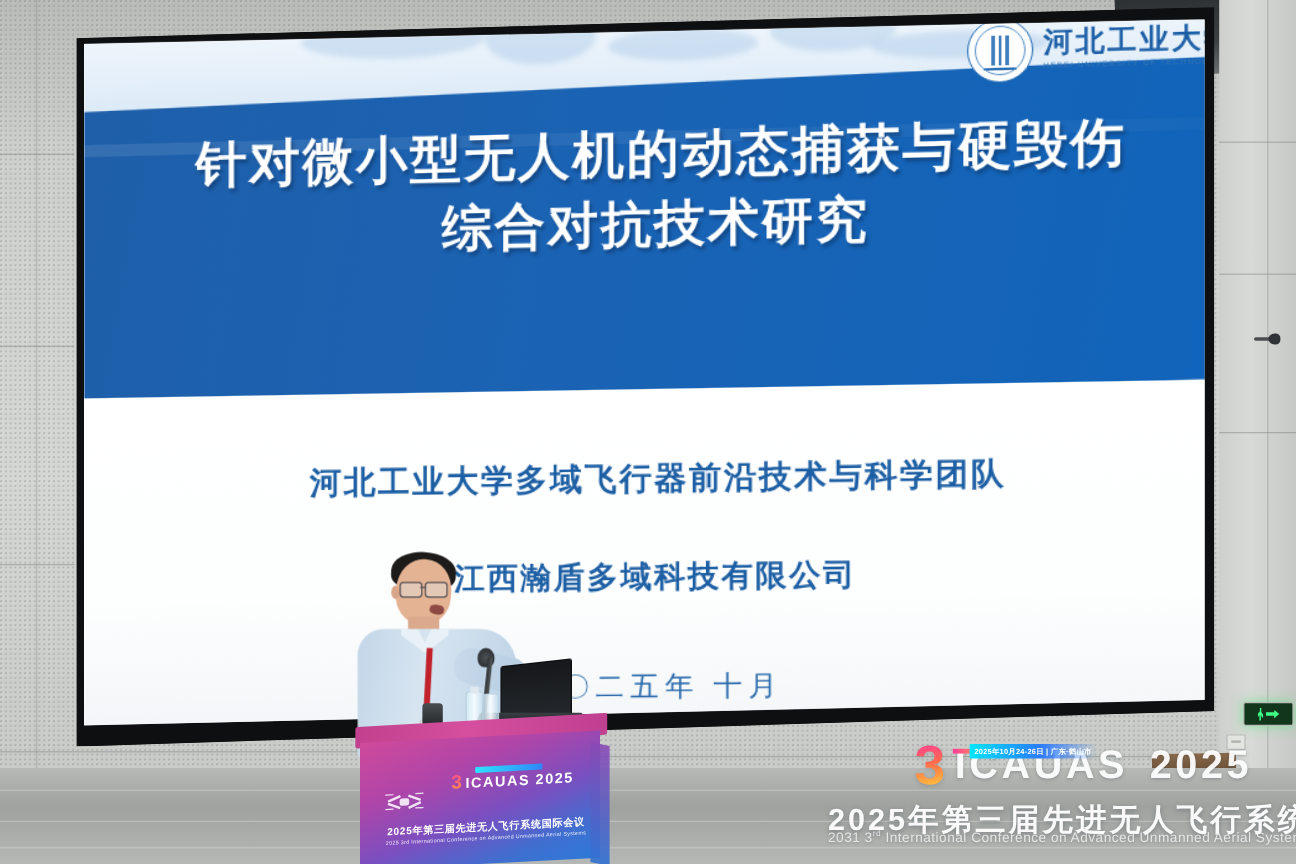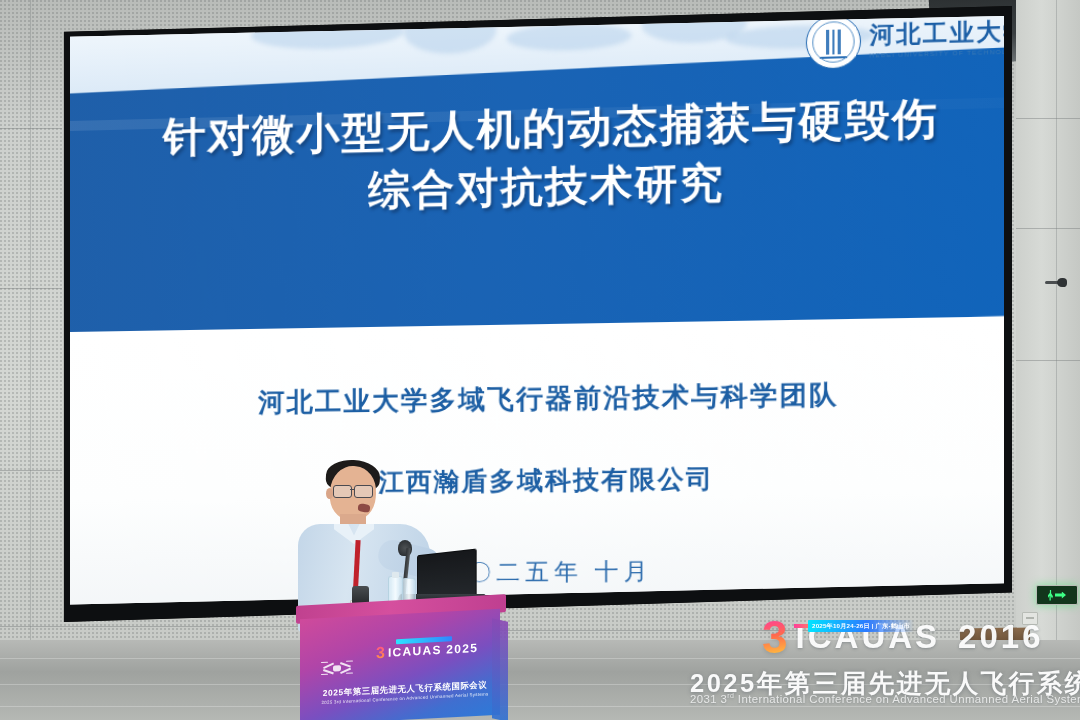--- a/index.html
+++ b/index.html
@@ -521,21 +521,21 @@
       <div class="pd-cn">2025年第三届先进无人飞行系统国际会议</div>
       <div class="pd-en">2025 3rd International Conference on Advanced Unmanned Aerial Systems</div>
     </div>
     <div class="podium-side"></div>
   </div>
 
   <div id="branding">
     <div class="br-row">
       <div class="br-three">3</div>
       <div class="br-name">ICAUAS</div>
-      <div class="br-year">2016</div>
+      <div class="br-year">2025</div>
     </div>
     <div class="br-dash"></div>
     <div class="br-datebadge">2025年10月24-26日 | 广东·鹤山市</div>
     <div class="br-cn">2025年第三届先进无人飞行系统国际会议</div>
     <div class="br-en">
       <span>2031 3</span><sup>rd</sup><span> International Conference on Advanced Unmanned Aerial Systems</span>
     </div>
   </div>
 
 </div>

